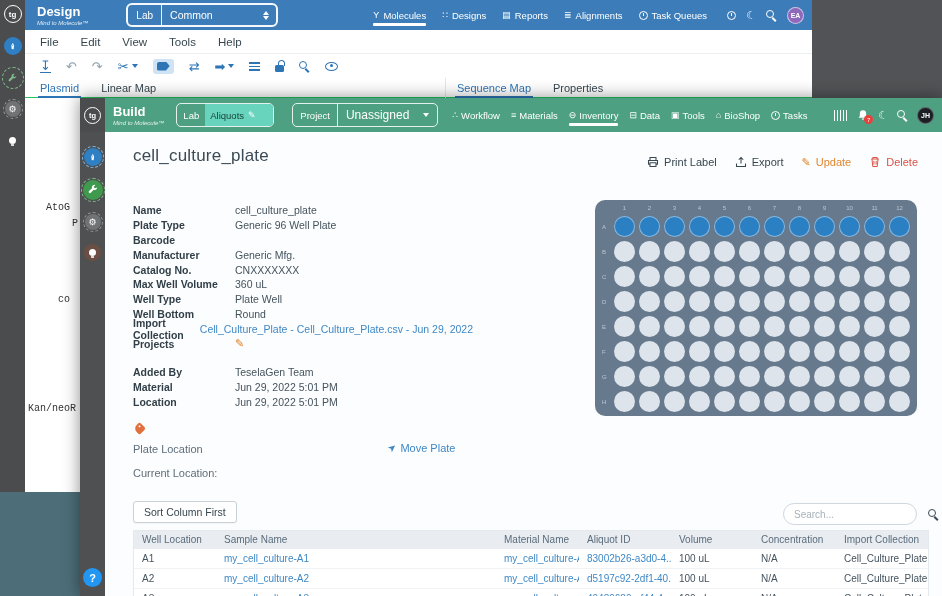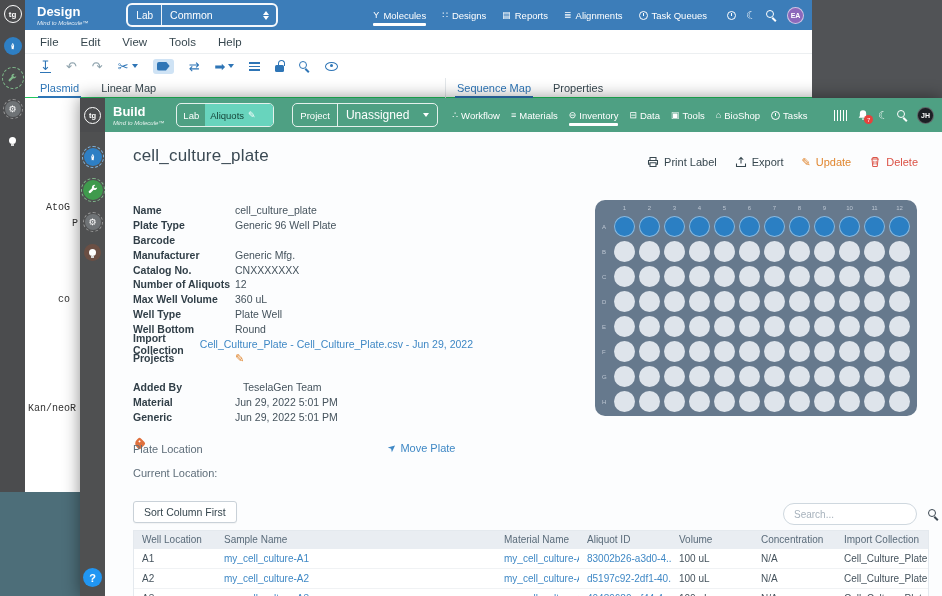--- a/index.html
+++ b/index.html
@@ -96,21 +96,21 @@
   .rec-title{position:absolute;left:28px;top:14px;font-size:17px;color:#3b4a54;letter-spacing:.2px;}
   .actions{position:absolute;right:24px;top:24px;display:flex;align-items:center;gap:18px;}
   .action{display:flex;align-items:center;gap:5px;font-size:11px;color:#37474f;}
   .action svg{display:block;}
   .action.orange{color:#e0862f;}
   .action.red{color:#db5145;}
   .pencil-glyph{font-size:11px;line-height:1;}
 
   .fields{position:absolute;left:28px;top:71px;width:340px;}
   .frow{display:flex;height:14.8px;align-items:center;}
-  .frow.gap{margin-top:14px;gap:8px;}
+  .frow.gap{margin-top:14px;}
   .flabel{width:102px;font-size:10.5px;font-weight:bold;color:#313f48;}
   .fvalue{font-size:10.5px;color:#45535d;white-space:nowrap;}
   .link{color:#3f88c5;cursor:pointer;}
   .pencil-orange{color:#e0862f;font-size:11px;}
   .tag-wrap{margin-top:10px;margin-left:2px;}
   .tag-icon{display:inline-block;width:9px;height:9px;background:#e0703d;border-radius:2px 2px 2px 5px;transform:rotate(45deg);position:relative;}
   .tag-icon::after{content:'';position:absolute;left:2px;top:2px;width:2px;height:2px;border-radius:50%;background:#fff;}
 
   .plate{position:absolute;left:490px;top:68px;width:322px;height:216px;background:#66798d;border-radius:10px;padding:3px 4px 4px 4px;}
   .p-numrow{display:flex;margin-left:13px;height:11px;}
@@ -372,24 +372,20 @@
           </div>
           <div class="frow">
             <div class="flabel">Manufacturer</div>
             <div class="fvalue">Generic Mfg.</div>
           </div>
           <div class="frow">
             <div class="flabel">Catalog No.</div>
             <div class="fvalue">CNXXXXXXX</div>
           </div>
           <div class="frow">
-            <div class="flabel">Number of Aliquots</div>
-            <div class="fvalue">12</div>
-          </div>
-          <div class="frow">
             <div class="flabel">Max Well Volume</div>
             <div class="fvalue">360 uL</div>
           </div>
           <div class="frow">
             <div class="flabel">Well Type</div>
             <div class="fvalue">Plate Well</div>
           </div>
           <div class="frow">
             <div class="flabel">Well Bottom</div>
             <div class="fvalue">Round</div>
@@ -404,21 +400,21 @@
           </div>
           <div class="frow gap">
             <div class="flabel">Added By</div>
             <div class="fvalue">TeselaGen Team</div>
           </div>
           <div class="frow">
             <div class="flabel">Material</div>
             <div class="fvalue">Jun 29, 2022 5:01 PM</div>
           </div>
           <div class="frow">
-            <div class="flabel">Generic</div>
+            <div class="flabel">Location</div>
             <div class="fvalue">Jun 29, 2022 5:01 PM</div>
           </div>
           <div class="tag-wrap"><span class="tag-icon"></span></div>
         </div>
 
       <div class="plate">
         <div class="p-numrow">
             <span class="p-num">1</span>
             <span class="p-num">2</span>
             <span class="p-num">3</span>

